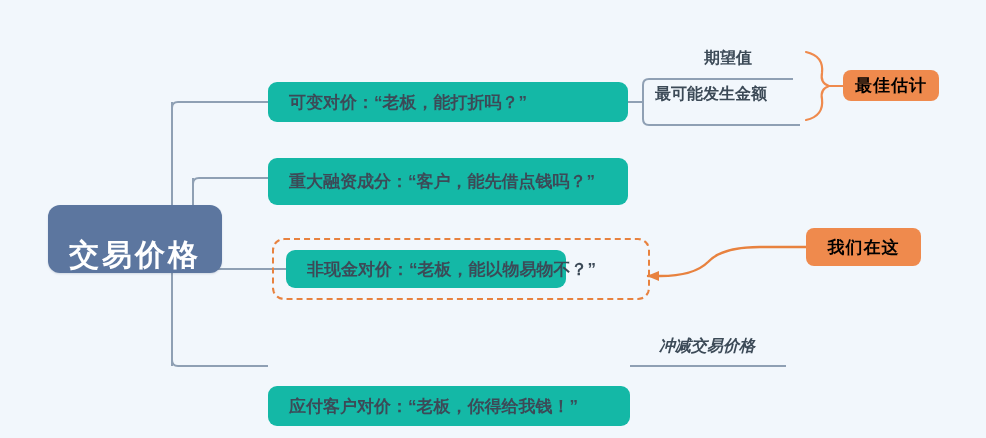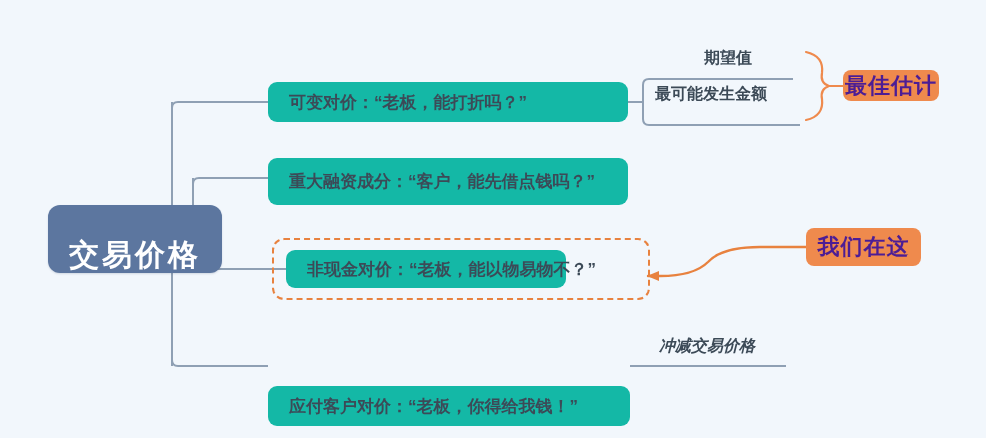--- a/index.html
+++ b/index.html
@@ -99,22 +99,22 @@
   
   .badge {
     position: absolute;
     background: #ef8a4d;
     border-radius: 8px;
     display: flex;
     align-items: center;
     justify-content: center;
   }
   .badge .label {
-    color: #4c1d95;
-    font-size: 22px;
+    color: #000000;
+    font-size: 17px;
     font-weight: bold;
     line-height: 1;
     letter-spacing: 1px;
     white-space: nowrap;
   }
   #badge-best-estimate { left: 843px; top: 70px;  width: 96px; height: 31px; }
   #badge-you-are-here  { left: 806px; top: 228px; width: 115px; height: 38px; }
 </style>
 </head>
 <body>

